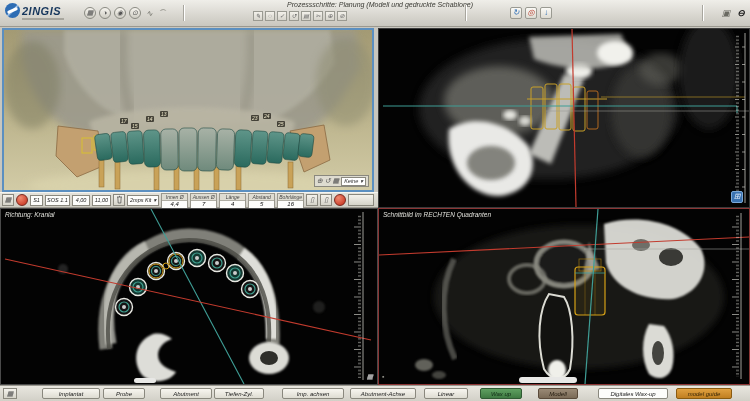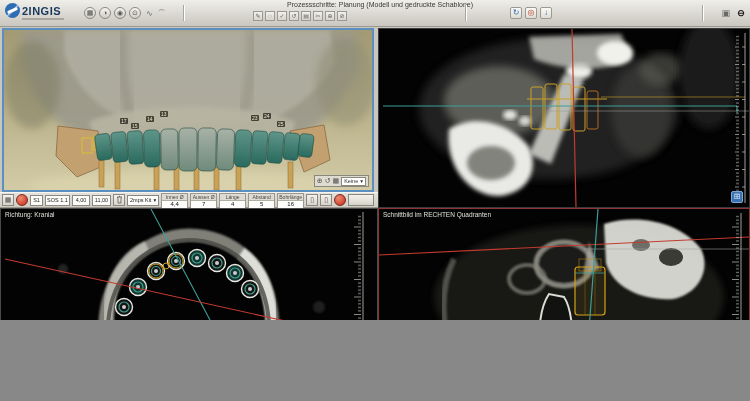--- a/index.html
+++ b/index.html
@@ -1,19 +1,19 @@
 <!DOCTYPE html>
 <html><head>
 <meta charset="utf-8">
 <style>
   * { margin:0; padding:0; box-sizing:border-box; }
   html,body { background:#888; }
   #app {
-    position:relative; width:750px; height:320px; overflow:hidden;
-    background:#c8c6be; font-family:"Liberation Sans", sans-serif;
+    position:relative; width:750px; height:401px; overflow:hidden;
+    background:#c8c6be; font-family:"Liberation Sans", sans-serif;font-style:italic;
     -webkit-font-smoothing:antialiased;
   }
   
   .titlebar {
     position:absolute; left:0; top:0; width:750px; height:27px;
     background:linear-gradient(#efeee9,#d8d6cf 60%,#c9c7bf);
     border-bottom:1px solid #9a988f;
   }
   .logo { position:absolute; left:5px; top:3px; display:flex; align-items:center; }
   .logo-swoosh { width:15px; height:15px; border-radius:50%;

